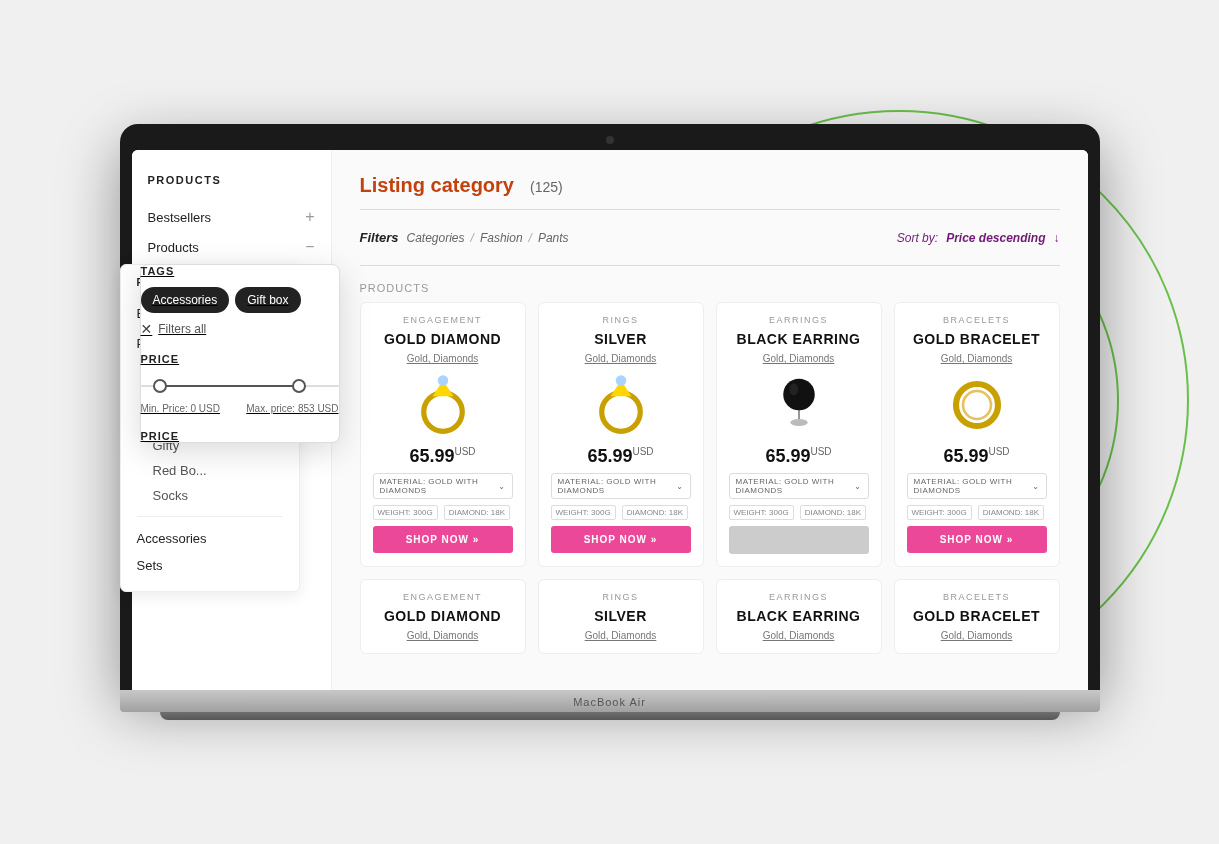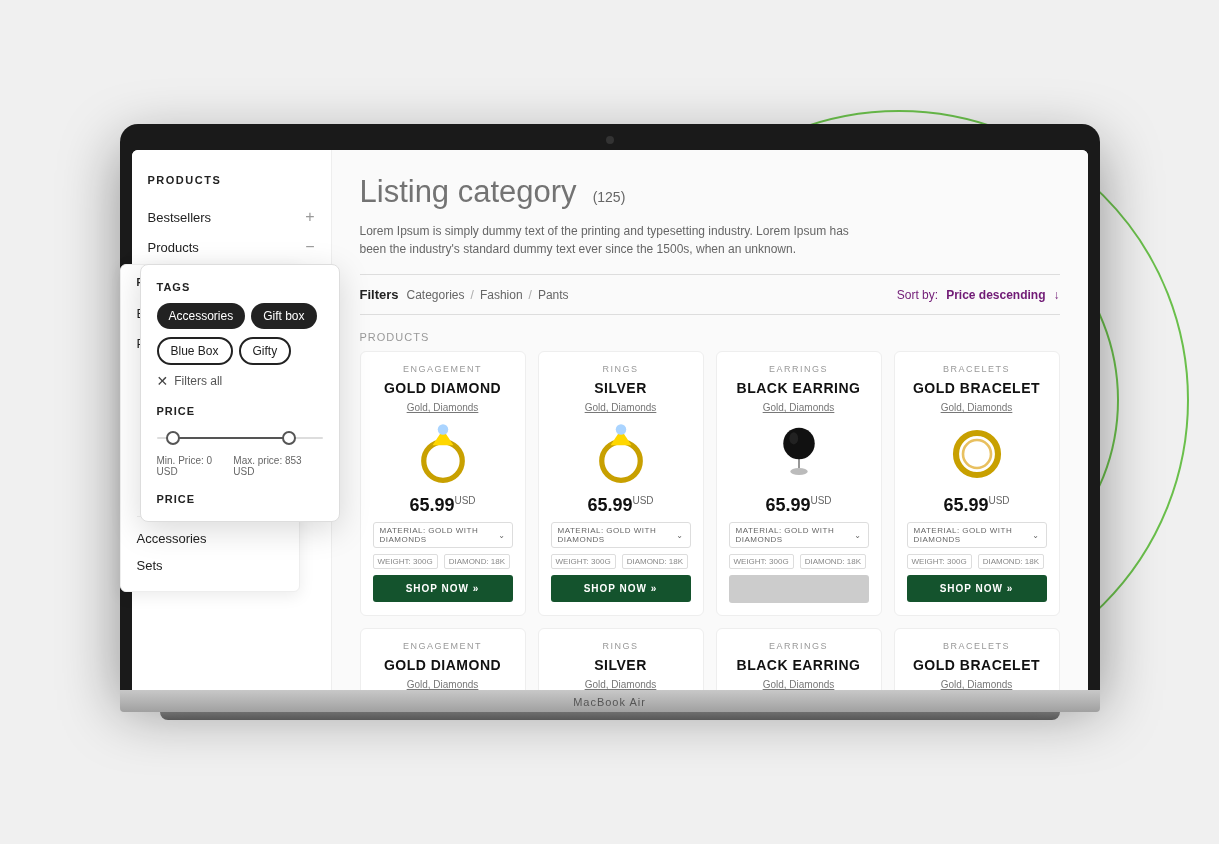--- a/index.html
+++ b/index.html
@@ -157,23 +157,23 @@
     }
 
     .page-title-row {
       display: flex;
       align-items: baseline;
       gap: 16px;
       margin-bottom: 12px;
     }
 
     .page-title {
-      font-size: 31px;
-      font-weight: 400;
-      color: #737373;
+      font-size: 20px;
+      font-weight: 700;
+      color: #c2410c;
     }
 
     .page-count {
       font-size: 14px;
       color: #666;
     }
 
     .page-description {
       font-size: 12px;
       color: #666;
@@ -182,22 +182,23 @@
       margin-bottom: 16px;
     }
 
     
     .filter-bar {
       display: flex;
       align-items: center;
       justify-content: space-between;
       border-top: 1px solid #ddd;
       border-bottom: 1px solid #ddd;
-      padding: 12px 0;
+      padding: 20px 0;
       margin-bottom: 16px;
+      font-style: italic;
     }
 
     .filter-left {
       display: flex;
       align-items: center;
       gap: 8px;
     }
 
     .filter-label {
       font-size: 13px;
@@ -317,21 +318,21 @@
 
     .product-attr {
       font-size: 8px;
       color: #888;
       border: 1px solid #ddd;
       padding: 2px 4px;
       border-radius: 2px;
     }
 
     .shop-btn {
-      background: #14532d;
+      background: #ec4899;
       color: #fff;
       border: none;
       border-radius: 3px;
       padding: 8px;
       font-size: 10px;
       font-weight: 600;
       letter-spacing: 1px;
       cursor: pointer;
       display: flex;
       align-items: center;
@@ -352,23 +353,23 @@
 
     
     .floating-sidebar {
       position: absolute;
       left: 20px;
       top: 140px;
       width: 200px;
       background: #fff;
       border: 1px solid #ddd;
       border-radius: 8px;
-      padding: 16px;
       box-shadow: 0 8px 32px rgba(0,0,0,0.15);
       z-index: 100;
+      text-decoration: underline;
     }
 
     .tags-section-title {
       font-size: 11px;
       font-weight: 700;
       letter-spacing: 1px;
       color: #222;
       margin-bottom: 10px;
     }
 
@@ -532,24 +533,20 @@
       <span>Sets</span>
     </div>
   </div>
 
   <div class="floating-sidebar">
     <div class="tags-section-title">TAGS</div>
 
     <div class="tags-row">
       <button class="tag-filled">Accessories</button>
       <button class="tag-filled">Gift box</button>
-    </div>
-    <div class="tags-row">
-      <button class="tag-outline">Blue Box</button>
-      <button class="tag-outline">Gifty</button>
     </div>
 
     <div class="delete-all-row">
       <span class="delete-x">✕</span>
       <span>Filters all</span>
     </div>
 
     <div class="price-section-title">PRICE</div>
 
     <div class="price-slider-wrapper">
@@ -595,21 +592,20 @@
           <div class="sidebar-item-row">
             <span>Sets</span>
           </div>
         </div>
 
         <div class="main-content">
           <div class="page-title-row">
             <h1 class="page-title">Listing category</h1>
             <span class="page-count">(125)</span>
           </div>
-          <p class="page-description">Lorem Ipsum is simply dummy text of the printing and typesetting industry. Lorem Ipsum has been the industry's standard dummy text ever since the 1500s, when an unknown.</p>
 
           <div class="filter-bar">
             <div class="filter-left">
               <span class="filter-label">Filters</span>
               <div class="breadcrumb">
                 <span>Categories</span>
                 <span class="breadcrumb-sep">/</span>
                 <span>Fashion</span>
                 <span class="breadcrumb-sep">/</span>
                 <span>Pants</span>

